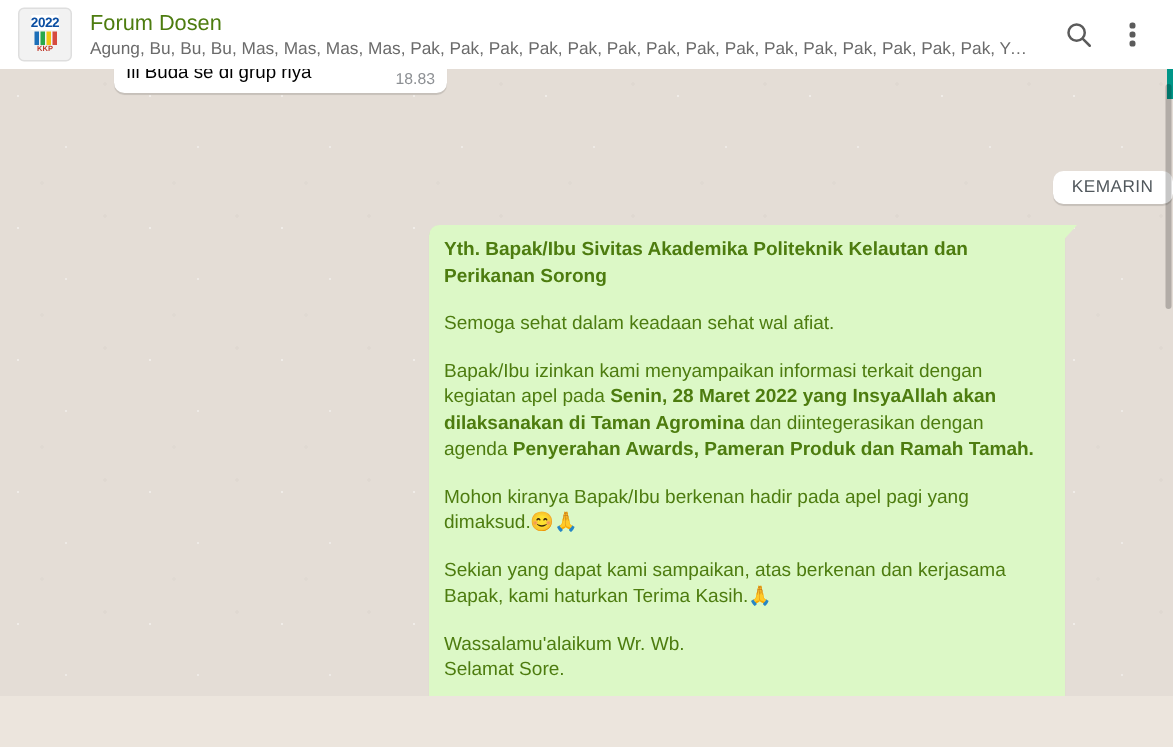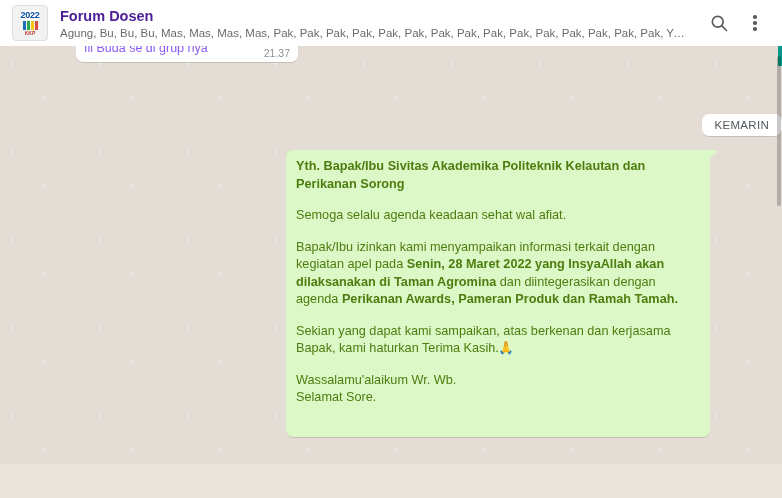--- a/index.html
+++ b/index.html
@@ -73,22 +73,22 @@
     font-weight: bold;
     line-height: 6px;
   }
   .header-text {
     flex: 1;
     min-width: 0;
     padding-top: 1px;
   }
   .chat-title {
     font-size: 14.5px;
-    color: #4c1d95;
-    font-weight: 700;
+    color: #4d7c0f;
+    font-weight: 400;
     line-height: 18px;
     white-space: nowrap;
   }
   .chat-subtitle {
     font-size: 11.5px;
     color: #6b6b6b;
     line-height: 15px;
     margin-top: 1px;
     white-space: nowrap;
     overflow: hidden;
@@ -150,21 +150,21 @@
     background: #ffffff;
     border-radius: 7px;
     box-shadow: 0 1px 0.5px rgba(0,0,0,0.13);
     padding: 6px 8px 4px 8px;
     box-sizing: border-box;
     height: 28px;
     overflow: hidden;
   }
   .bubble-prev .prev-text {
     font-size: 12.5px;
-    color: #8b5cf6;
+    color: #000000;
     line-height: 17px;
     white-space: nowrap;
     overflow: hidden;
   }
   .bubble-prev .prev-time {
     position: absolute;
     right: 8px;
     bottom: 3px;
     font-size: 10.5px;
     color: #8d9094;
@@ -284,31 +284,32 @@
             <span></span>
         </div>
       </div>
     </div>
   </div>
 
   <div class="chat-body">
 
     <div class="bubble-prev">
       <div class="prev-text">Ill Buda se di grup riya</div>
-      <div class="prev-time">21.37</div>
+      <div class="prev-time">18.83</div>
     </div>
 
     <div class="date-divider">
       <div class="date-chip">KEMARIN</div>
     </div>
 
     <div class="bubble-main">
       <p class="msg-p"><b>Yth. Bapak/Ibu Sivitas Akademika Politeknik Kelautan dan Perikanan Sorong</b></p>
-      <p class="msg-p">Semoga selalu agenda keadaan sehat wal afiat.</p>
-      <p class="msg-p">Bapak/Ibu izinkan kami menyampaikan informasi terkait dengan kegiatan apel pada <b>Senin, 28 Maret 2022 yang InsyaAllah akan dilaksanakan di Taman Agromina</b> dan diintegerasikan dengan agenda <b>Perikanan Awards, Pameran Produk dan Ramah Tamah.</b></p>
+      <p class="msg-p">Semoga sehat dalam keadaan sehat wal afiat.</p>
+      <p class="msg-p">Bapak/Ibu izinkan kami menyampaikan informasi terkait dengan kegiatan apel pada <b>Senin, 28 Maret 2022 yang InsyaAllah akan dilaksanakan di Taman Agromina</b> dan diintegerasikan dengan agenda <b>Penyerahan Awards, Pameran Produk dan Ramah Tamah.</b></p>
+      <p class="msg-p">Mohon kiranya Bapak/Ibu berkenan hadir pada apel pagi yang dimaksud.😊🙏</p>
       <p class="msg-p">Sekian yang dapat kami sampaikan, atas berkenan dan kerjasama Bapak, kami haturkan Terima Kasih.🙏</p>
       <p class="msg-p">Wassalamu'alaikum Wr. Wb.<br>Selamat Sore.</p>
 
     </div>
   </div>
 
   <div class="teal-edge"></div>
   <div class="scrollbar">
     <div class="scroll-thumb"></div>
   </div>

